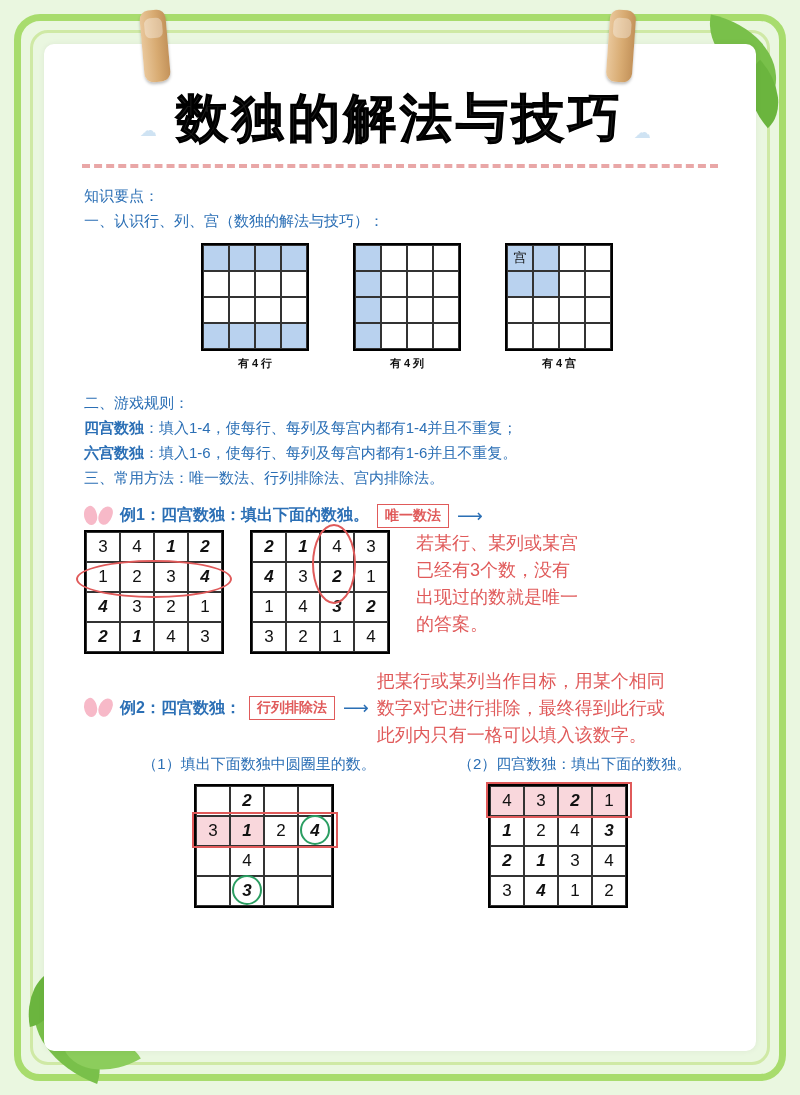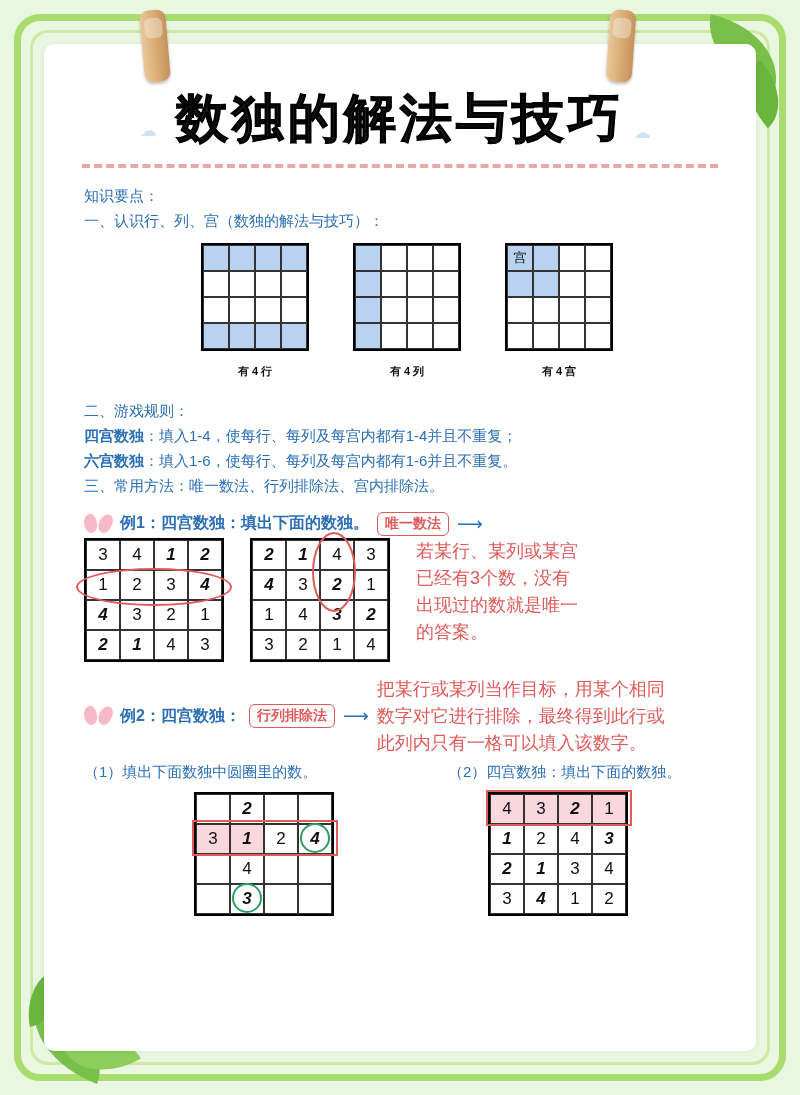--- a/index.html
+++ b/index.html
@@ -64,32 +64,32 @@
   .ln{color:#2b6fb5;font-size:15px;line-height:1.55;margin:2px 0;}
   .bold{font-weight:bold;}
   
   .gridrow{display:flex;justify-content:center;gap:44px;margin-top:10px;}
   .gwrap{text-align:center;}
   .g4{display:grid;grid-template-columns:repeat(4,26px);grid-template-rows:repeat(4,26px);
       border:2px solid #000;width:max-content;}
   .g4 div{border:1px solid #333;box-sizing:border-box;font-size:13px;
           display:flex;align-items:center;justify-content:center;color:#111;}
   .g4 .hl{background:#b9d2ef;}
-  .cap{font-size:11px;color:#111;margin-top:13px;font-weight:bold;}
+  .cap{font-size:11px;color:#111;margin-top:5px;font-weight:bold;}
 
   
   .exrow{display:flex;align-items:center;gap:8px;margin-top:14px;}
   .butterfly{width:28px;height:20px;position:relative;flex:none;}
   .butterfly:before,.butterfly:after{content:"";position:absolute;top:0;width:13px;height:19px;
      background:#f7b9c8;border-radius:60% 40% 55% 45%;}
   .butterfly:before{left:0;transform:rotate(-18deg);}
   .butterfly:after{right:0;transform:rotate(18deg);}
   .ex-label{font-size:16px;font-weight:bold;color:#2b6fb5;}
   .tagbox{border:1.6px solid #e05a5a;color:#e05a5a;font-size:14px;padding:2px 7px;
-      border-radius:6px;background:#fff;font-weight:bold;}
+      border-radius:0;background:#fff;font-weight:bold;}
   .arrow{color:#2b6fb5;font-size:18px;line-height:1;}
   .note{color:#e05a5a;font-size:18px;line-height:1.5;}
 
   .puzzles{display:flex;gap:34px;margin-top:10px;align-items:flex-start;}
   .p4{display:grid;grid-template-columns:repeat(4,34px);grid-template-rows:repeat(4,30px);
       border:2.5px solid #000;width:max-content;position:relative;}
   .p4 > div{border:1px solid #333;box-sizing:border-box;
        display:flex;align-items:center;justify-content:center;font-size:17px;color:#111;}
   .blue{color:#2b7fd4;font-style:italic;font-weight:bold;}
   .pinkcell{background:#f9d7dc;}
@@ -255,21 +255,21 @@
       </div>
 
       <div class="exrow">
         <div class="butterfly"></div>
         <div class="ex-label">例2：四宫数独：</div>
         <div class="tagbox">行列排除法</div>
         <div class="arrow">⟶</div>
         <div class="note" style="max-width:300px;">把某行或某列当作目标，用某个相同数字对它进行排除，最终得到此行或此列内只有一格可以填入该数字。</div>
       </div>
 
-      <div style="display:flex;gap:14px;">
+      <div style="display:flex;gap:24px;text-align:center;">
         <div class="sec-title" style="width:350px">（1）填出下面数独中圆圈里的数。</div>
         <div class="sec-title">（2）四宫数独：填出下面的数独。</div>
       </div>
 
       <div class="puzzles">
         <div style="position:relative;margin-left:110px;">
           <div class="p4" id="e2A">
               <div></div>
               <div class="blue">2</div>
               <div></div>

